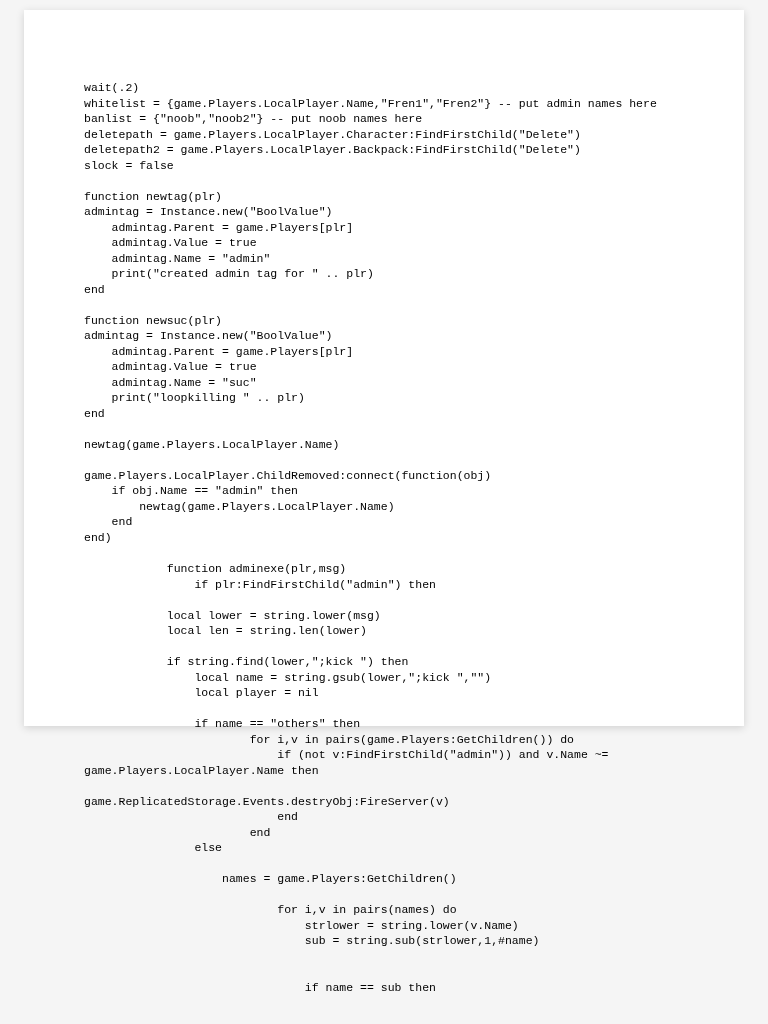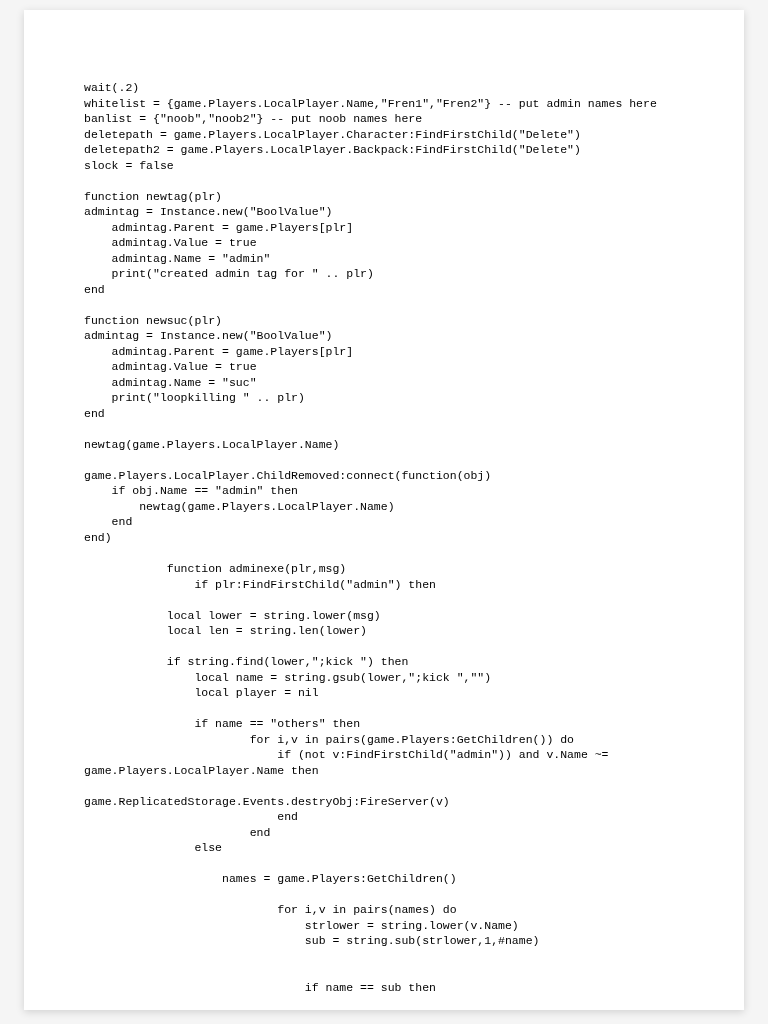--- a/index.html
+++ b/index.html
@@ -9,21 +9,21 @@
     height: 1024px;
     overflow: hidden;
     display: flex;
     justify-content: center;
     align-items: flex-start;
     padding-top: 10px;
   }
   .page {
     background: #ffffff;
     width: 720px;
-    height: 1000px;
+    height: 716px;
     box-shadow: 0 2px 8px rgba(0,0,0,0.15);
     padding: 70px 60px 50px 60px;
   }
   pre {
     font-family: "Courier New", Courier, monospace;
     font-size: 11.5px;
     line-height: 1.35;
     white-space: pre;
     color: #000;
   }

